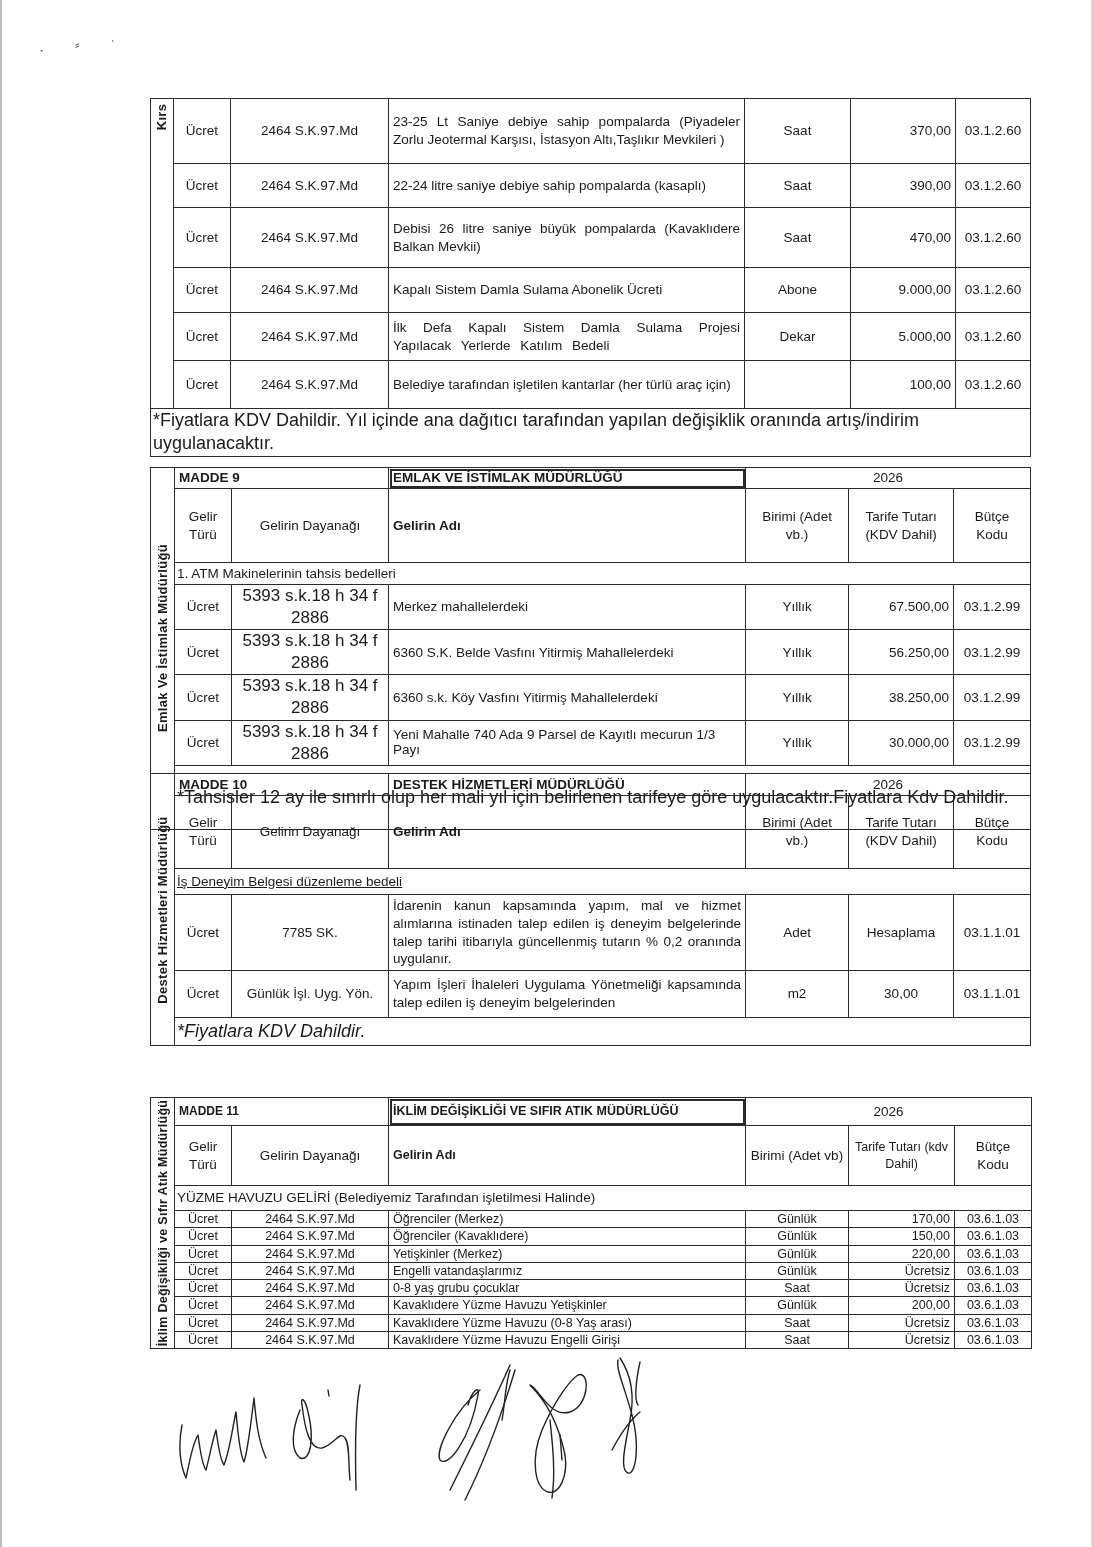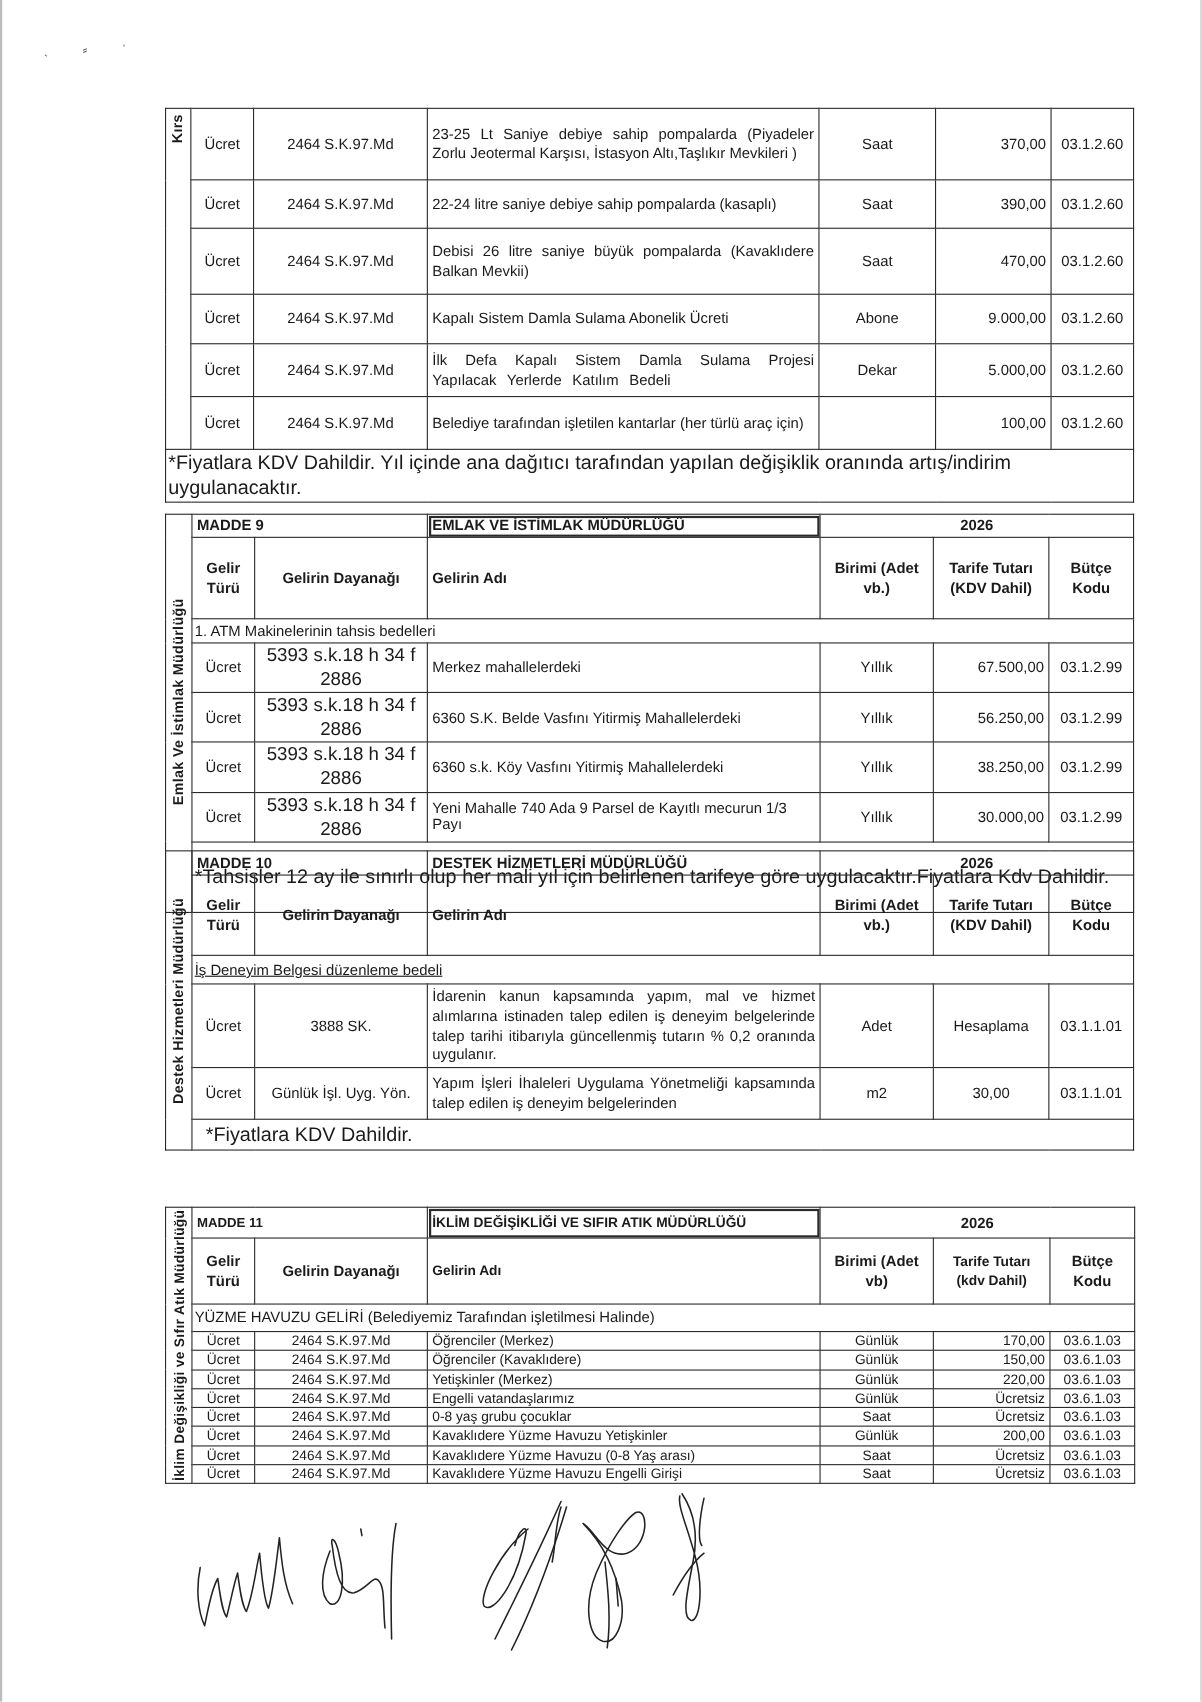--- a/index.html
+++ b/index.html
@@ -11,21 +11,21 @@
   .page-edge-r { position: absolute; right: 0; top: 0; width: 2px; height: 1547px; background: #d8d8d8; }
   .scan-marks { position: absolute; left: 40px; top: 38px; font-size: 12px; color: #444; letter-spacing: 14px; }
 
   .block { position: absolute; }
   table.grid { border-collapse: collapse; table-layout: fixed; width: 100%; }
   table.grid td { border: 1px solid #2a2a2a; padding: 0 4px; vertical-align: middle; line-height: 1.3; }
   .c { text-align: center; }
   .r { text-align: right; }
   .j { text-align: justify; text-align-last: left; margin-top: 44px; }
   .b { font-weight: bold; }
-  .hdr { font-weight: bold; text-align: center; font-size: 13.5px; }
+  .hdr { font-weight: normal; text-align: center; font-size: 13.5px; }
   .title-box { outline: 2px solid #2a2a2a; outline-offset: -3px; }
   .side {
     position: relative; padding: 0 !important; border: 1px solid #2a2a2a;
   }
   .side span {
     position: absolute; left: 50%; top: 50%;
     transform: translate(-50%, -50%) rotate(-90deg);
     white-space: nowrap; font-weight: bold; font-size: 13px; letter-spacing: 0.3px;
   }
   .small { font-size: 17px; }
@@ -207,36 +207,36 @@
       <td class="b">Gelirin Adı</td>
       <td class="hdr">Birimi (Adet vb.)</td>
       <td class="hdr">Tarife Tutarı (KDV Dahil)</td>
       <td class="hdr">Bütçe Kodu</td>
     </tr>
     <tr style="height:26px">
       <td colspan="6" style="padding-left:2px;text-decoration:underline;">İş Deneyim Belgesi düzenleme bedeli</td>
     </tr>
     <tr style="height:76px">
       <td class="c">Ücret</td>
-      <td class="c">3888 SK.</td>
+      <td class="c">7785 SK.</td>
       <td class="j">İdarenin kanun kapsamında yapım, mal ve hizmet alımlarına istinaden talep edilen iş deneyim belgelerinde talep tarihi itibarıyla güncellenmiş tutarın % 0,2 oranında uygulanır.</td>
       <td class="c">Adet</td>
       <td class="c">Hesaplama</td>
       <td class="c">03.1.1.01</td>
     </tr>
     <tr style="height:47px">
       <td class="c">Ücret</td>
       <td class="c">Günlük İşl. Uyg. Yön.</td>
       <td class="j">Yapım İşleri İhaleleri Uygulama Yönetmeliği kapsamında talep edilen iş deneyim belgelerinden</td>
       <td class="c">m2</td>
       <td class="c">30,00</td>
       <td class="c">03.1.1.01</td>
     </tr>
     <tr style="height:28px">
-      <td colspan="6" class="note" style="padding-left:12px;">*Fiyatlara KDV Dahildir.</td>
+      <td colspan="6" class="note" style="padding-left:2px;font-style:italic;">*Fiyatlara KDV Dahildir.</td>
     </tr>
   </tbody>
     </table>
 </div>
 
 <div class="block" style="left:150px; top:1097px; width:881px;">
   <table class="grid sm12">
     <colgroup>
       <col style="width:24px">
         <col style="width:57px">

